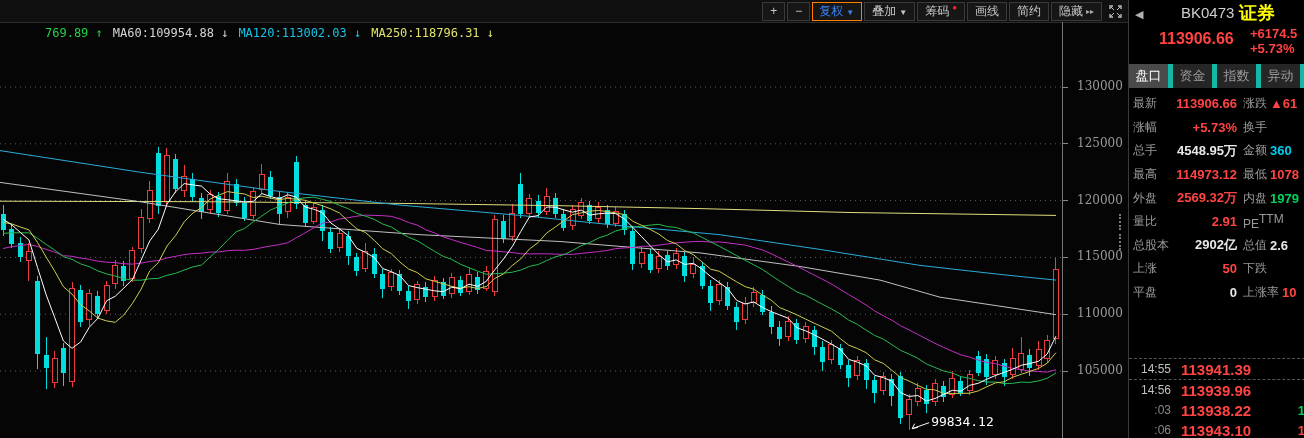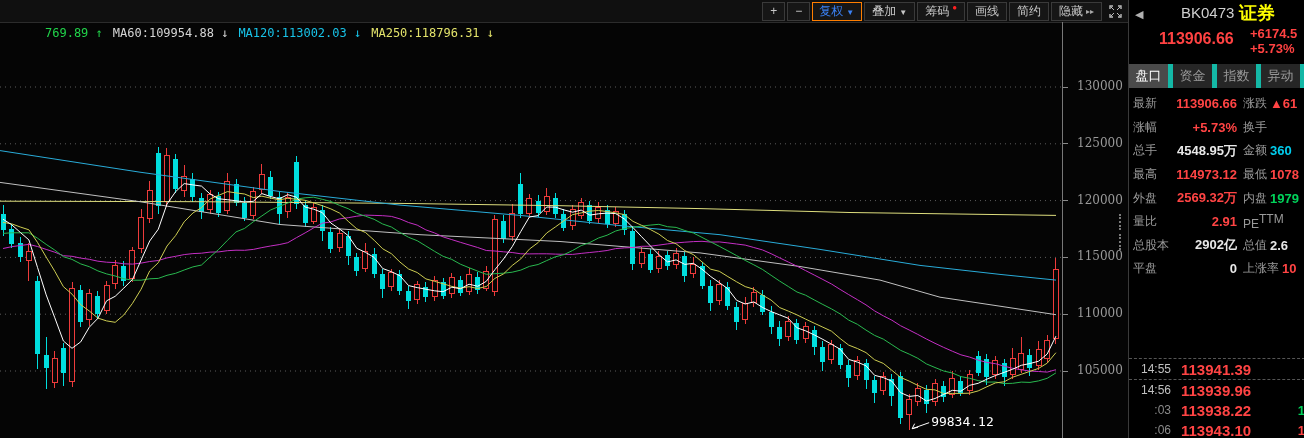--- a/index.html
+++ b/index.html
@@ -459,20 +459,26 @@
           <span class="lab r-lab">PE<sup>TTM</sup></span>
           <span class="r-val c-w"></span>
         </div>
         <div class="prow">
           <span class="lab l-lab">总股本</span>
           <span class="l-val c-w">2902亿</span>
           <span class="lab r-lab">总值</span>
           <span class="r-val c-w">2.6</span>
         </div>
         <div class="prow">
+          <span class="lab l-lab">上涨</span>
+          <span class="l-val c-r">50</span>
+          <span class="lab r-lab">下跌</span>
+          <span class="r-val c-w"></span>
+        </div>
+        <div class="prow">
           <span class="lab l-lab">平盘</span>
           <span class="l-val c-w">0</span>
           <span class="lab r-lab">上涨率</span>
           <span class="r-val c-r">10</span>
         </div>
       </div>
     <div id="ticklist">
         <div class="trow sep">
           <span class="t-time">14:55</span>
           <span class="t-price">113941.39</span>

